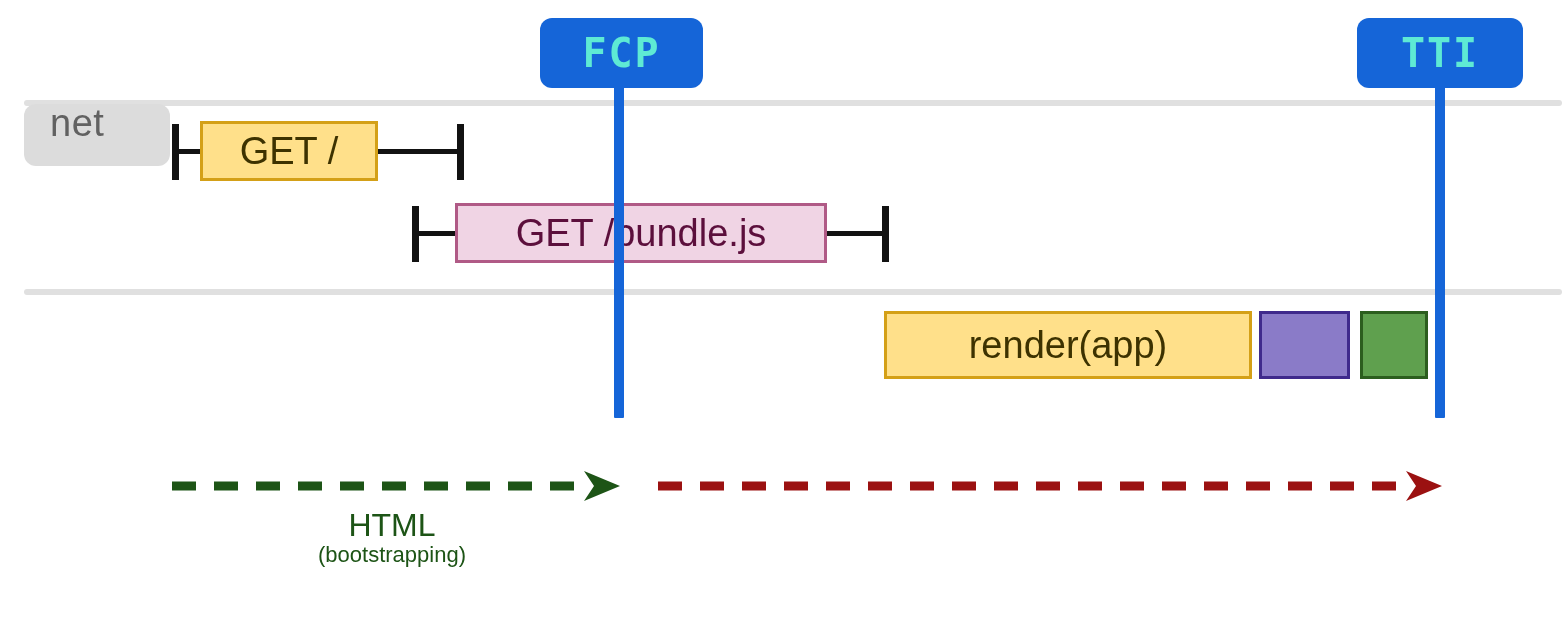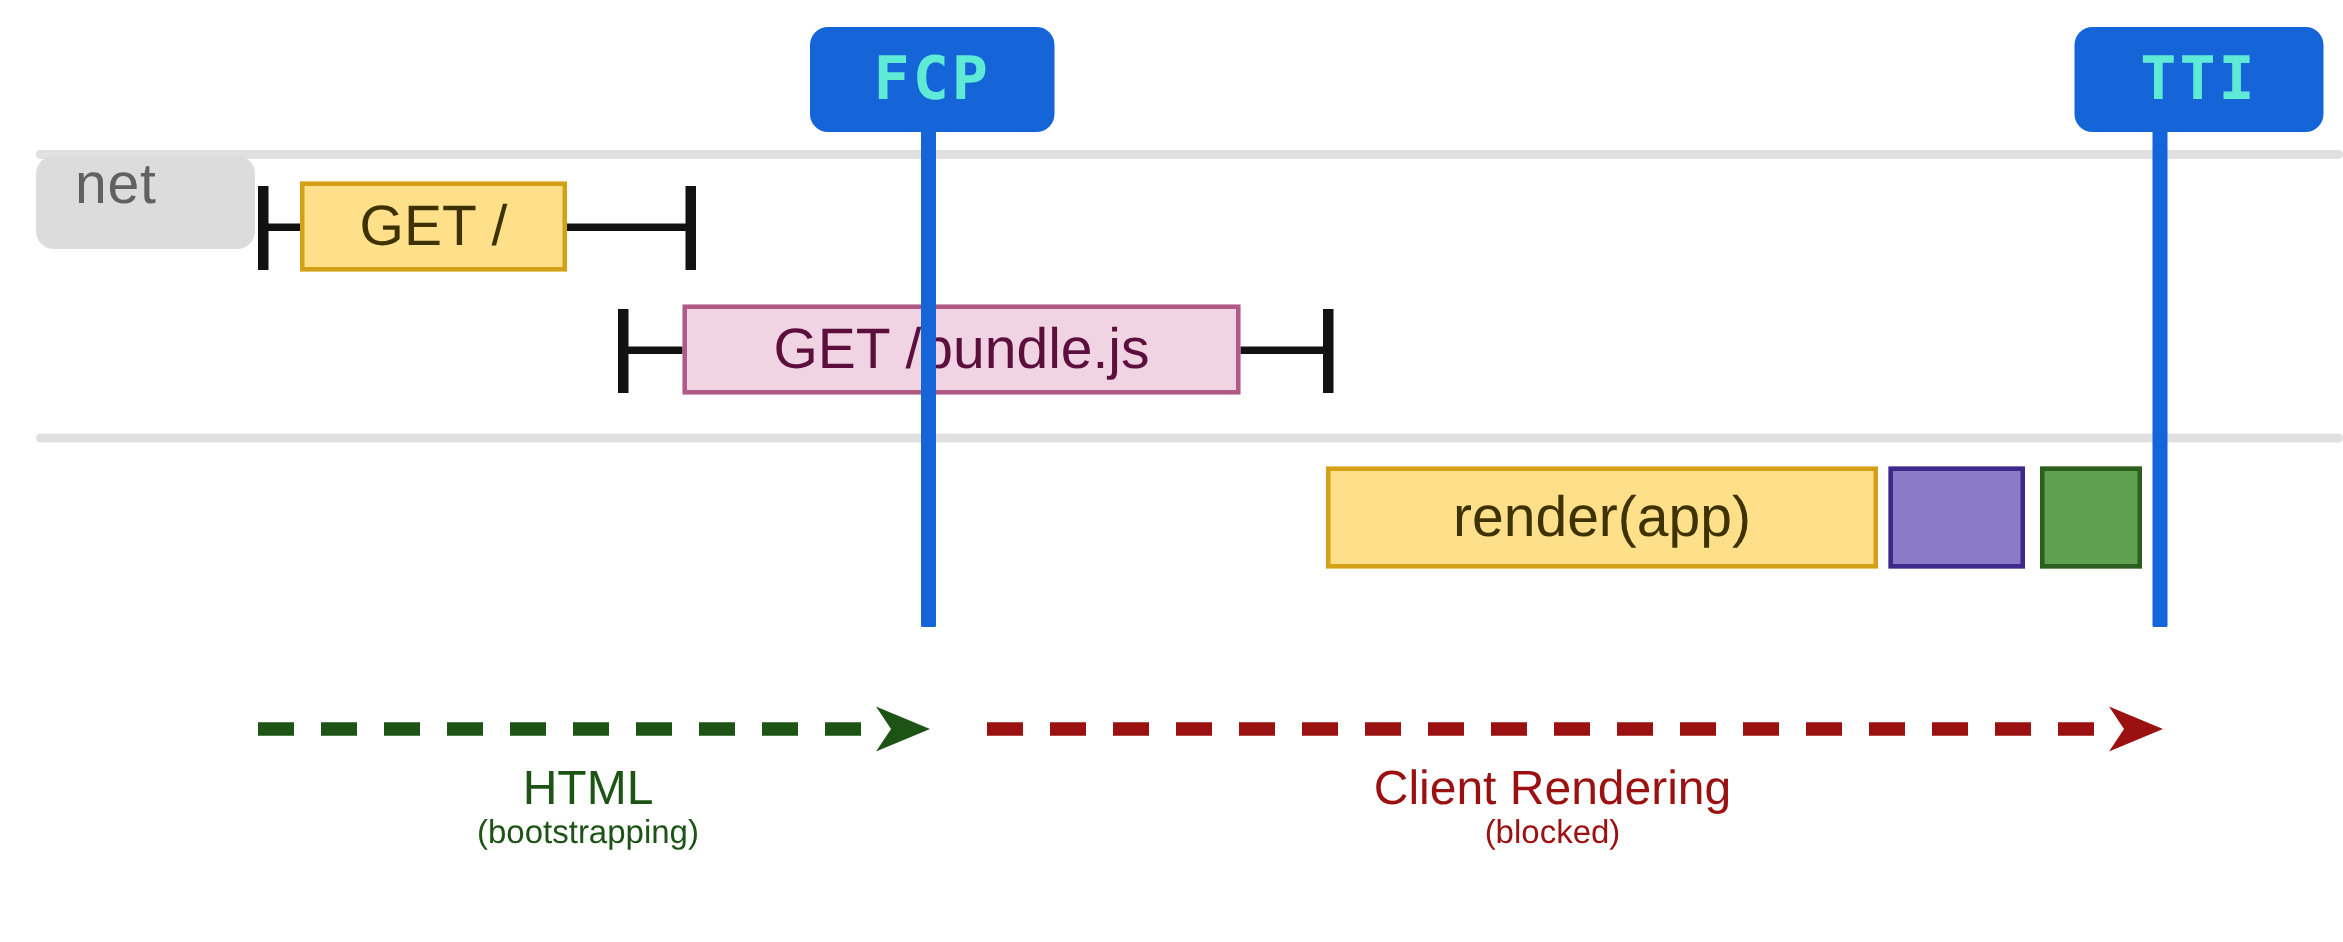--- a/index.html
+++ b/index.html
@@ -65,21 +65,21 @@
     color: #5eead4;
     display: flex;
     align-items: center;
     justify-content: center;
     font-family: "DejaVu Sans Mono", "Liberation Mono", monospace;
     font-weight: bold;
     font-size: 40px;
     letter-spacing: 2px;
   }
   #badge-fcp { left: 540px;  top: 18px; width: 163px; height: 70px; }
-  #badge-tti { left: 1357px; top: 18px; width: 166px; height: 70px; margin-left: 26px; }
+  #badge-tti { left: 1357px; top: 18px; width: 166px; height: 70px; }
 
   
   .wf-row { position: absolute; height: 66px; }
   #row-get-root   { left: 0; top: 118px; width: 100%; }
   #row-get-bundle { left: 0; top: 200px; width: 100%; }
 
   .whisker-stem {
     position: absolute;
     top: 31px;
     height: 5px;
@@ -213,18 +213,14 @@
       <line x1="0" y1="17" x2="750" y2="17" stroke="#9b1111" stroke-width="9" stroke-dasharray="24 18" stroke-linecap="butt"></line>
       <path d="M 748 2 L 784 17 L 748 32 L 758 17 Z" fill="#9b1111"></path>
     </svg>
   </div>
 
   <div class="phase-caption green-text" style="left:222px; top:508px; width:340px;">
     <span class="phase-title">HTML</span>
     <span class="phase-sub">(bootstrapping)</span>
   </div>
 
-  <div class="phase-caption red-text" style="left:830px; top:508px; width:410px;">
-    <span class="phase-title">Client Rendering</span>
-    <span class="phase-sub">(blocked)</span>
-  </div>
 
 </div>
 
 </body></html>

